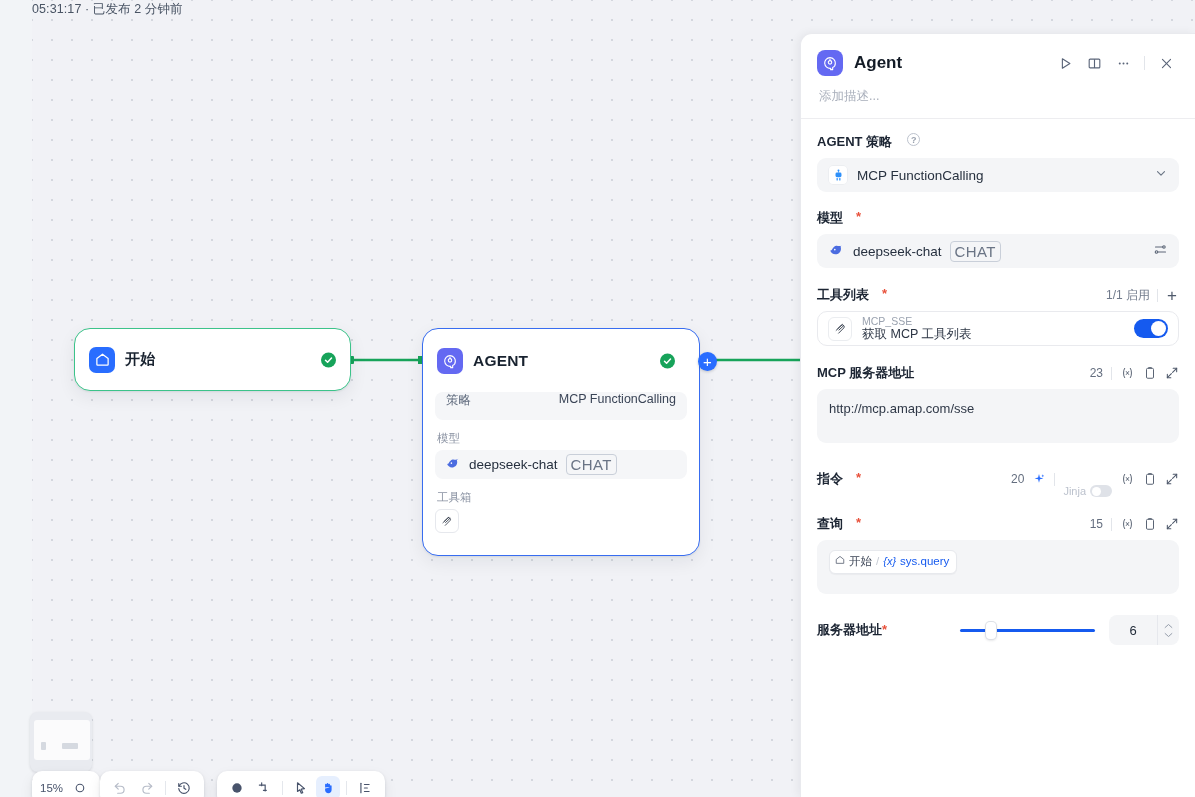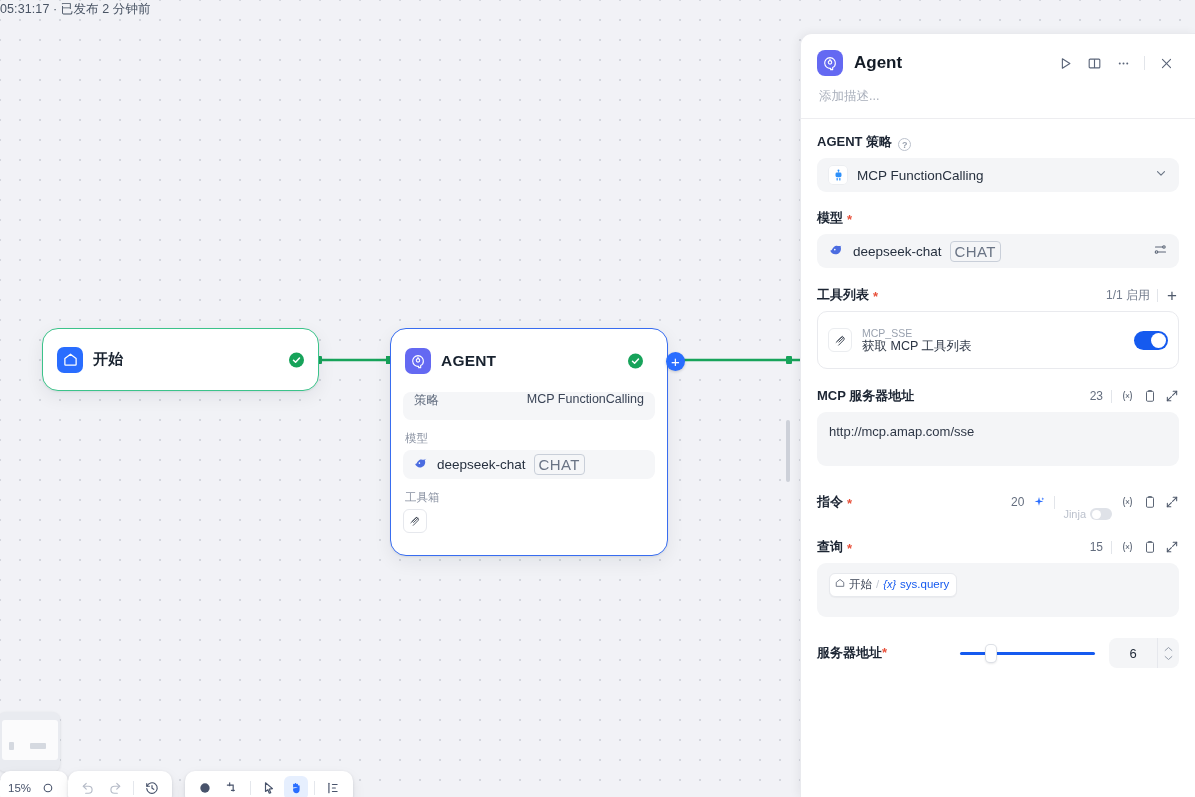--- a/index.html
+++ b/index.html
@@ -11,20 +11,21 @@
   }
   #app { position: relative; width: 1195px; height: 797px; }
 
   
   #canvas {
     position: absolute; inset: 0;
     background-color: #f1f2f6;
     background-image: radial-gradient(circle, #d4d7de 1.1px, transparent 1.2px);
     background-size: 20px 20px;
     background-position: 10px 10px;
+    margin-left: 32px;
   }
 
   
   #publish-status {
     position: absolute; left: 0; top: 1px;
     font-size: 12.5px; color: #495464; letter-spacing: .1px;
     white-space: nowrap;
   }
 
   
@@ -168,21 +169,21 @@
     display: flex; align-items: center; justify-content: center;
     color: #5a6478;
   }
   .p-sep { width: 1px; height: 14px; background: #e2e5ea; margin: 0 5px; }
   .p-desc { font-size: 12.5px; color: #a8aeba; margin: 12px 0 13px 2px; }
   .p-divider { height: 1px; background: #ededf0; }
 
   .p-body { padding: 14px 16px 0 16px; }
   .sect-label {
     font-size: 13px; font-weight: 700; color: #1c2533;
-    display: flex; align-items: flex-end; gap: 4px;
+    display: flex; align-items: flex-start; gap: 13px;
   }
   .req { color: #e8503a; font-weight: 700; font-size: 13px; }
   .qmark {
     width: 13px; height: 13px; border-radius: 50%;
     border: 1.2px solid #bcc2cd; color: #9aa2af;
     font-size: 9px; display: inline-flex; align-items: center; justify-content: center;
     font-weight: 700; margin-left: 2px;
   }
   .select-box {
     margin-top: 7px; height: 34px; background: #f4f5f7; border-radius: 9px;
@@ -203,21 +204,21 @@
   .sect-head {
     display: flex; align-items: center; justify-content: space-between;
     margin-top: 18px;
   }
   .sect-right { display: flex; align-items: center; gap: 7px; color: #707a8b; font-size: 12px; }
   .vsep { width: 1px; height: 13px; background: #e2e5ea; }
   .plus-btn { font-size: 17px; color: #4f596b; line-height: 1; padding: 0 2px; }
 
   .tool-card {
     margin-top: 7px; border: 1px solid #e9eaee; border-radius: 10px;
-    height: 58px; display: flex; align-items: center; gap: 10px; padding: 0 10px;
+    height: 35px; display: flex; align-items: center; gap: 10px; padding: 0 10px;
     background: #fff;
   }
   .tool-ico {
     width: 24px; height: 24px; border-radius: 6px; border: 1px solid #ebedf0;
     display: flex; align-items: center; justify-content: center; background: #fff;
   }
   .tool-text { flex: 1; line-height: 1.15; }
   .tool-sub { font-size: 10.5px; color: #9aa2af; }
   .tool-name { font-size: 12.5px; color: #2b3443; }
   .toggle {

